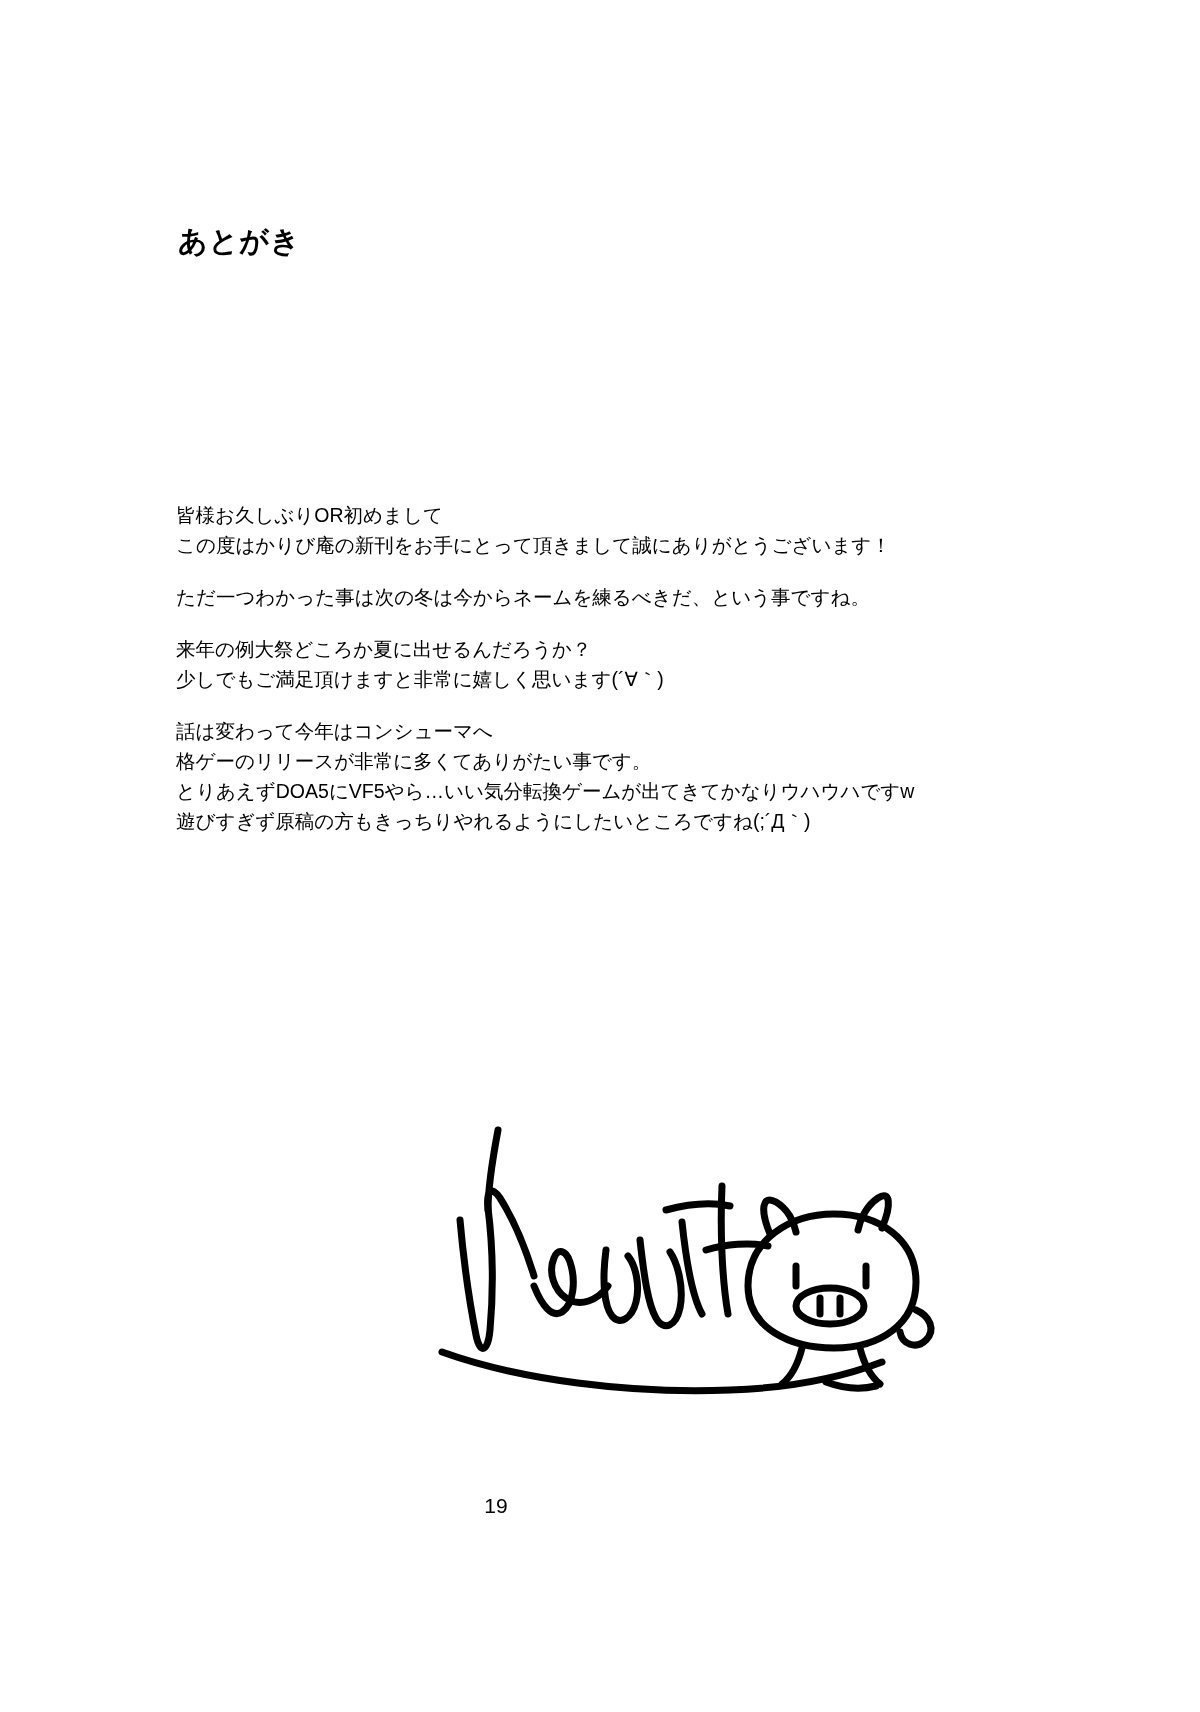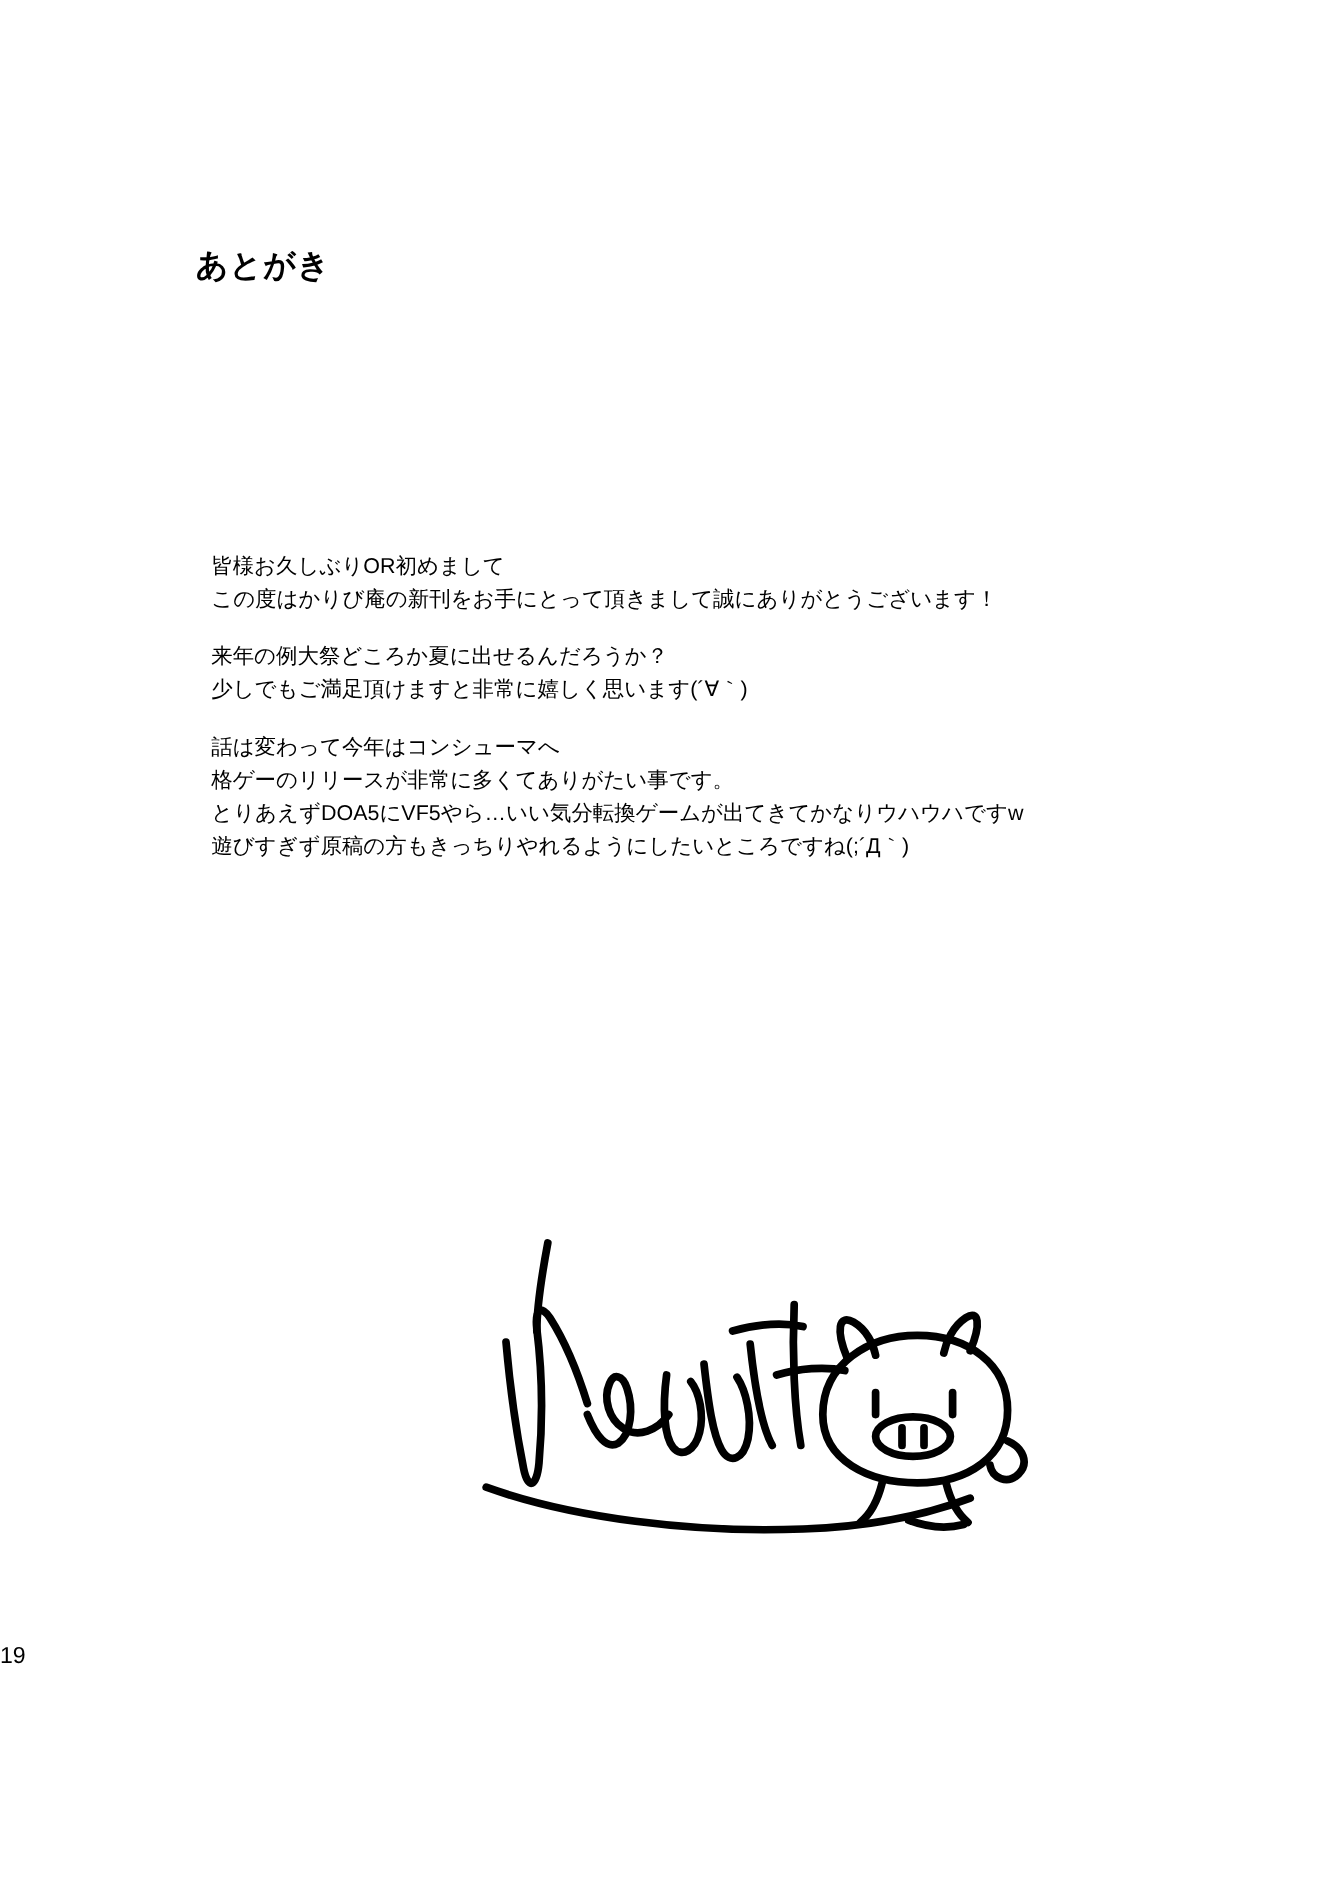--- a/index.html
+++ b/index.html
@@ -29,53 +29,54 @@
   .body-text {
     position: absolute;
     left: 176px;
     top: 500px;
     width: 900px;
     font-size: 19.5px;
     line-height: 30px;
     color: #000000;
   }
   .para {
-    margin: 0 0 22px 16px;
+    margin: 0 0 22px 0;
     white-space: pre-wrap;
   }
   .para:last-child {
     margin-bottom: 0;
   }
   .signature {
     position: absolute;
     left: 430px;
     top: 1090px;
     width: 520px;
     height: 330px;
   }
   .page-number {
     position: absolute;
     left: 0;
     right: 0;
     top: 1494px;
-    text-align: left;
+    text-align: center;
     font-size: 21px;
     color: #000000;
   }
 </style>
 </head>
 <body>
 
 <div class="page">
 
   <div class="page-title">あとがき</div>
 
   <div class="body-text">
     <p class="para">皆様お久しぶりOR初めまして
 この度はかりび庵の新刊をお手にとって頂きまして誠にありがとうございます！</p>
+    <p class="para">ただ一つわかった事は次の冬は今からネームを練るべきだ、という事ですね。</p>
     <p class="para">来年の例大祭どころか夏に出せるんだろうか？
 少しでもご満足頂けますと非常に嬉しく思います(´∀｀)</p>
     <p class="para">話は変わって今年はコンシューマへ
 格ゲーのリリースが非常に多くてありがたい事です。
 とりあえずDOA5にVF5やら…いい気分転換ゲームが出てきてかなりウハウハですw
 遊びすぎず原稿の方もきっちりやれるようにしたいところですね(;´Д｀)</p>
   </div>
 
   <div class="signature">
     <svg viewBox="0 0 520 330" width="520" height="330" xmlns="http://www.w3.org/2000/svg" fill="none" stroke="#000000" stroke-width="7" stroke-linecap="round" stroke-linejoin="round">

